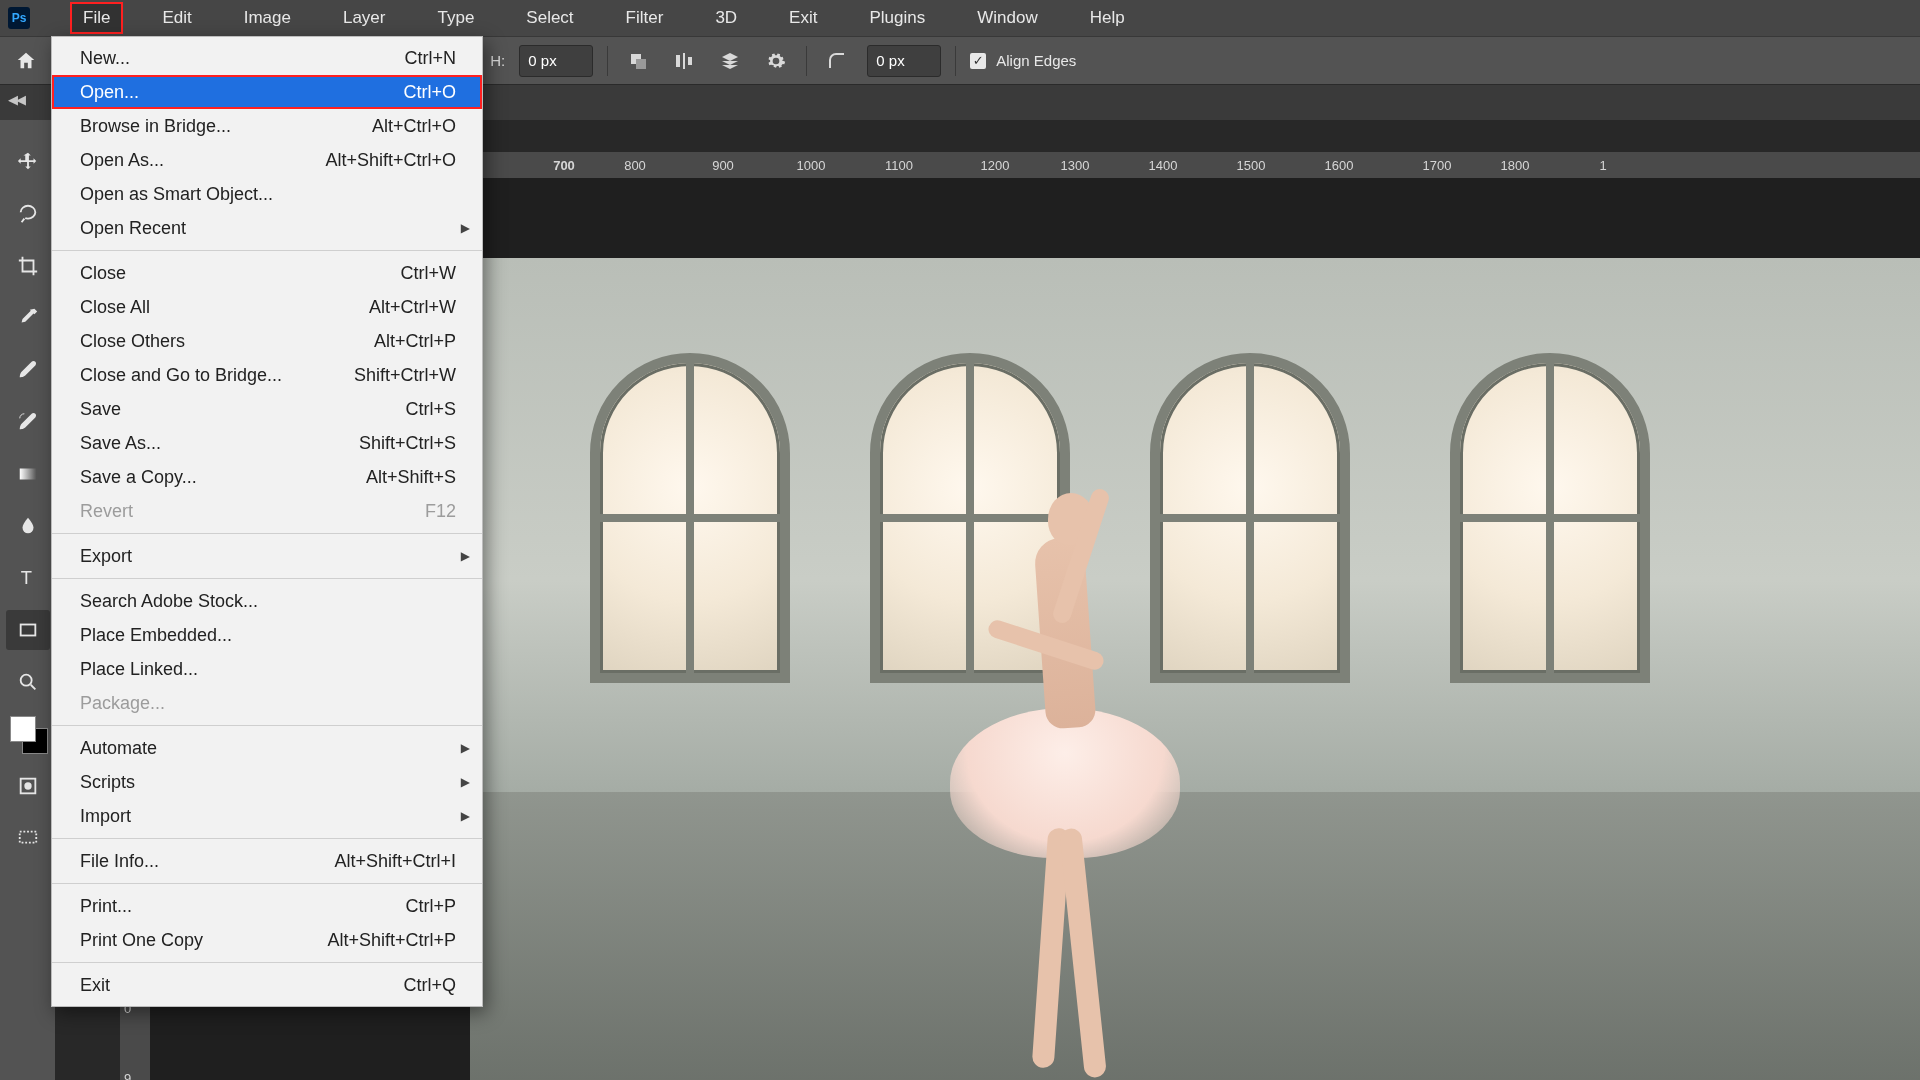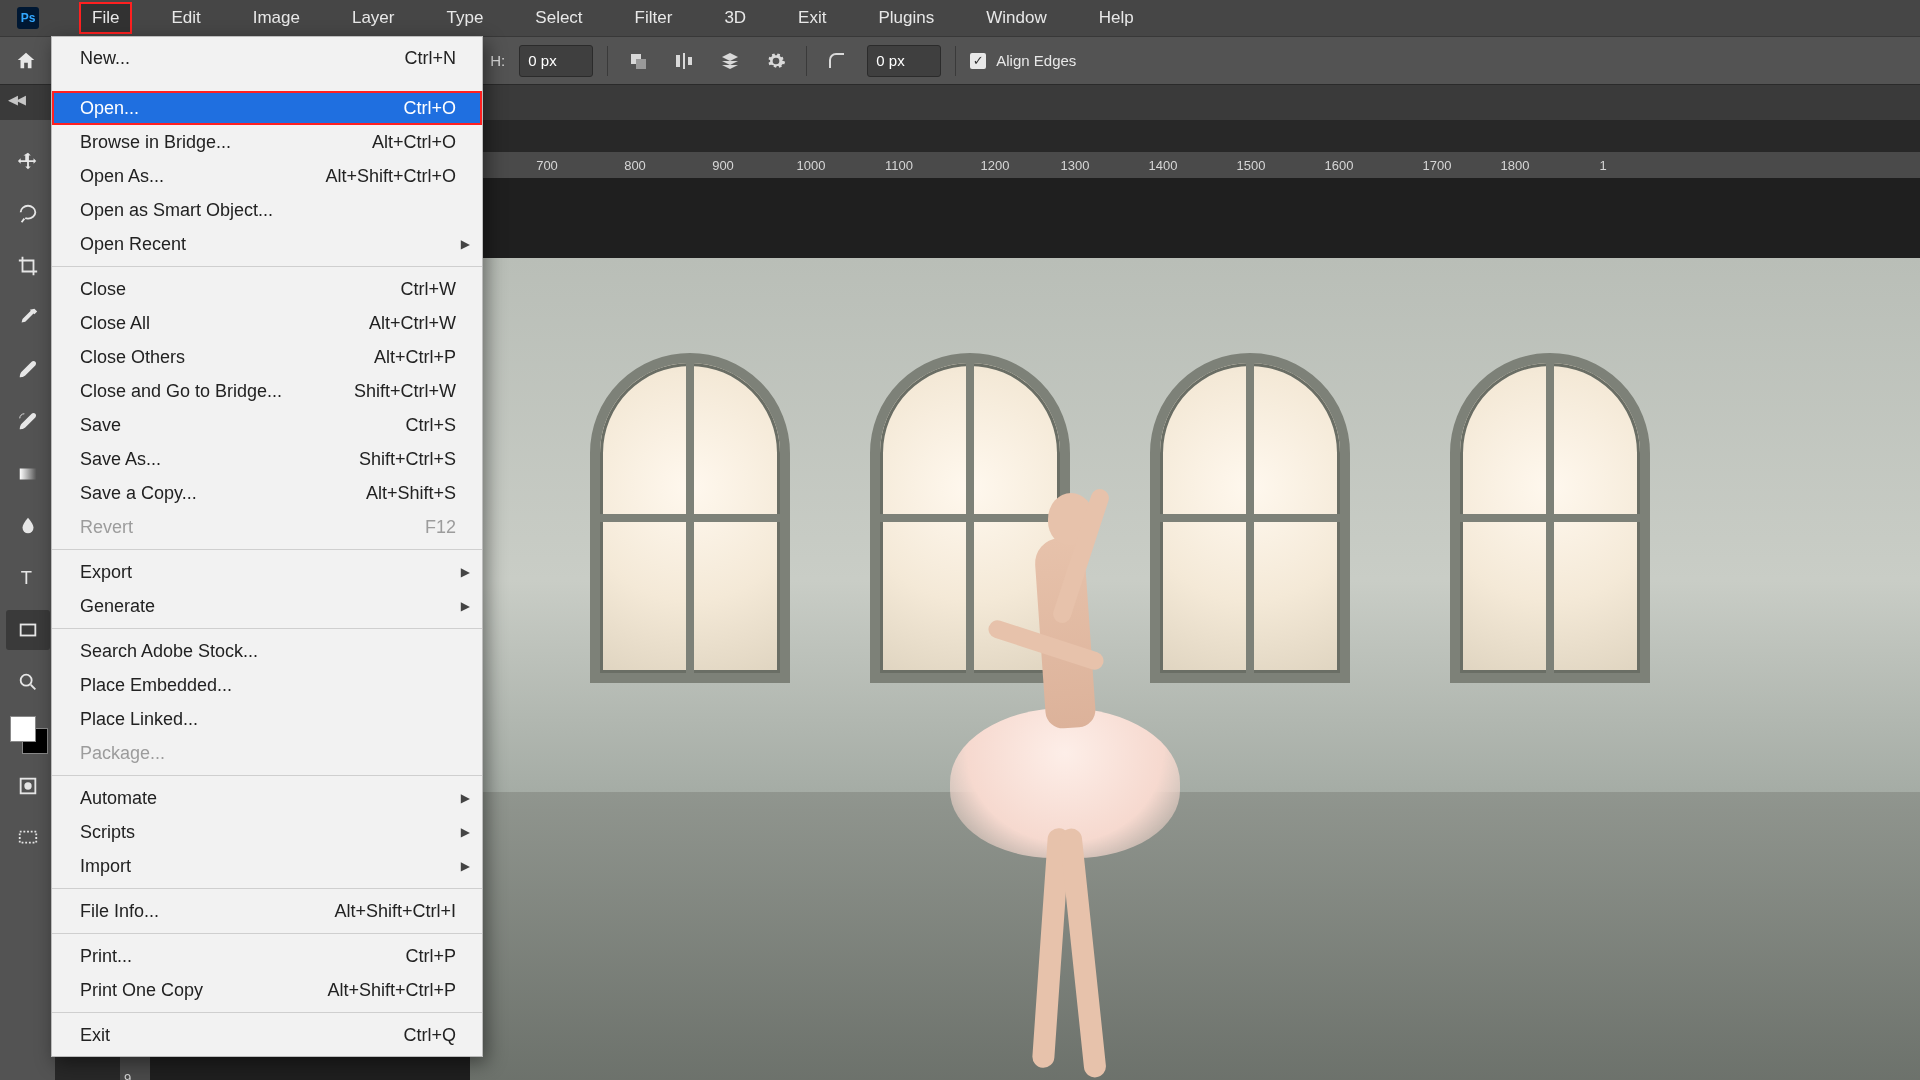--- a/index.html
+++ b/index.html
@@ -1,19 +1,19 @@
 <!DOCTYPE html>
 <html><head>
 <meta charset="utf-8">
 <style>
   * { box-sizing: border-box; margin: 0; padding: 0; font-family: -apple-system, "Segoe UI", Arial, sans-serif; }
   body { width: 1920px; height: 1080px; background: #2d2d2d; overflow: hidden; position: relative; }
 
   
-  .menubar { height: 36px; background: #464646; display: flex; align-items: center; padding-left: 17px; gap: 0; font-size: 17px; color: #e8e8e8; }
+  .menubar { height: 36px; background: #464646; display: flex; align-items: center; padding-left: 8px; gap: 0; font-size: 17px; color: #e8e8e8; }
   .ps-logo { width: 22px; height: 22px; background: #001833; color: #32a8ff; font-size: 12px; font-weight: 700; display: flex; align-items: center; justify-content: center; border-radius: 3px; margin-right: 14px; }
   .menu-item { padding: 6px 13px; cursor: default; margin-left: 26px; }
   .menu-item.active { background: #323232; border: 2px solid #ff2020; padding: 4px 11px; }
 
   
   .optionsbar { height: 48px; background: #535353; display: flex; align-items: center; padding-left: 10px; gap: 14px; color: #e8e8e8; font-size: 15px; border-top: 1px solid #383838; }
   .home-btn { width: 32px; height: 32px; display: flex; align-items: center; justify-content: center; }
   .shape-swatch { width: 34px; height: 22px; border: 3px solid #ff2020; border-radius: 2px; background: transparent; }
   .dd { height: 32px; background: #3f3f3f; border: 1px solid #2b2b2b; border-radius: 3px; display: flex; align-items: center; padding: 0 8px; gap: 10px; }
   .dd .chev { margin-left: 4px; }
@@ -59,21 +59,21 @@
   .head { position: absolute; left: 158px; top: 115px; width: 46px; height: 52px; background: #e7c2ab; border-radius: 50% 50% 45% 45%; }
   .armL { position: absolute; left: 96px; top: 258px; width: 120px; height: 18px; background: #e7c2ab; border-radius: 10px; transform: rotate(18deg); }
   .armR { position: absolute; left: 182px; top: 108px; width: 18px; height: 140px; background: #e7c2ab; border-radius: 10px; transform: rotate(18deg); }
   .legL { position: absolute; left: 150px; top: 450px; width: 22px; height: 240px; background: #e7c2ab; border-radius: 12px; transform: rotate(4deg); }
   .legR { position: absolute; left: 182px; top: 450px; width: 22px; height: 250px; background: #e7c2ab; border-radius: 12px; transform: rotate(-6deg); }
 
   
   .dropdown { position: absolute; left: 51px; top: 36px; width: 432px; background: #f2f2f2; color: #222; font-size: 18px; box-shadow: 4px 6px 18px rgba(0,0,0,.45); border: 1px solid #bcbcbc; z-index: 50; padding: 4px 0; }
   .dropdown .row { display: flex; align-items: center; justify-content: space-between; padding: 4px 26px 4px 28px; line-height: 26px; position: relative; }
   .dropdown .row.disabled { color: #9c9c9c; }
-  .dropdown .row.hl { background: #1f6fe0; color: #fff; outline: 2px solid #ff2020; outline-offset: -2px; margin-top: 16px; }
+  .dropdown .row.hl { background: #1f6fe0; color: #fff; outline: 2px solid #ff2020; outline-offset: -2px; }
   .dropdown .sep { height: 1px; background: #cfcfcf; margin: 5px 0; }
   .dropdown .sub::after { content: "▶"; font-size: 12px; color: #444; position: absolute; right: 12px; }
 
   svg { display: block; }
 </style>
 </head>
 <body>
 
 <div class="menubar">
   <div class="ps-logo">Ps</div>
@@ -259,21 +259,21 @@
     </div>
 </div>
 
 <div class="workspace">
   <div class="ruler-corner"></div>
   <div class="ruler-h" id="ruler-h">
       <span style="left: 45px;">300</span>
       <span style="left: 133px;">400</span>
       <span style="left: 221px;">500</span>
       <span style="left: 309px;">600</span>
-      <span style="left: 397px;">700</span>
+      <span style="left: 414px; font-weight: bold;">700</span>
       <span style="left: 485px;">800</span>
       <span style="left: 573px;">900</span>
       <span style="left: 661px;">1000</span>
       <span style="left: 749px;">1100</span>
       <span style="left: 837px; margin-left: 8px;">1200</span>
       <span style="left: 925px;">1300</span>
       <span style="left: 1013px;">1400</span>
       <span style="left: 1101px;">1500</span>
       <span style="left: 1189px;">1600</span>
       <span style="left: 1287px;">1700</span>
@@ -357,23 +357,20 @@
       <span>Alt+Shift+S</span>
     </div>
     <div class="row disabled">
       <span>Revert</span>
       <span>F12</span>
     </div>
     <div class="sep"></div>
     <div class="row sub">
       <span>Export</span>
     </div>
-    <div class="row sub">
-      <span>Generate</span>
-    </div>
     <div class="sep"></div>
     <div class="row">
       <span>Search Adobe Stock...</span>
     </div>
     <div class="row">
       <span>Place Embedded...</span>
     </div>
     <div class="row">
       <span>Place Linked...</span>
     </div>

